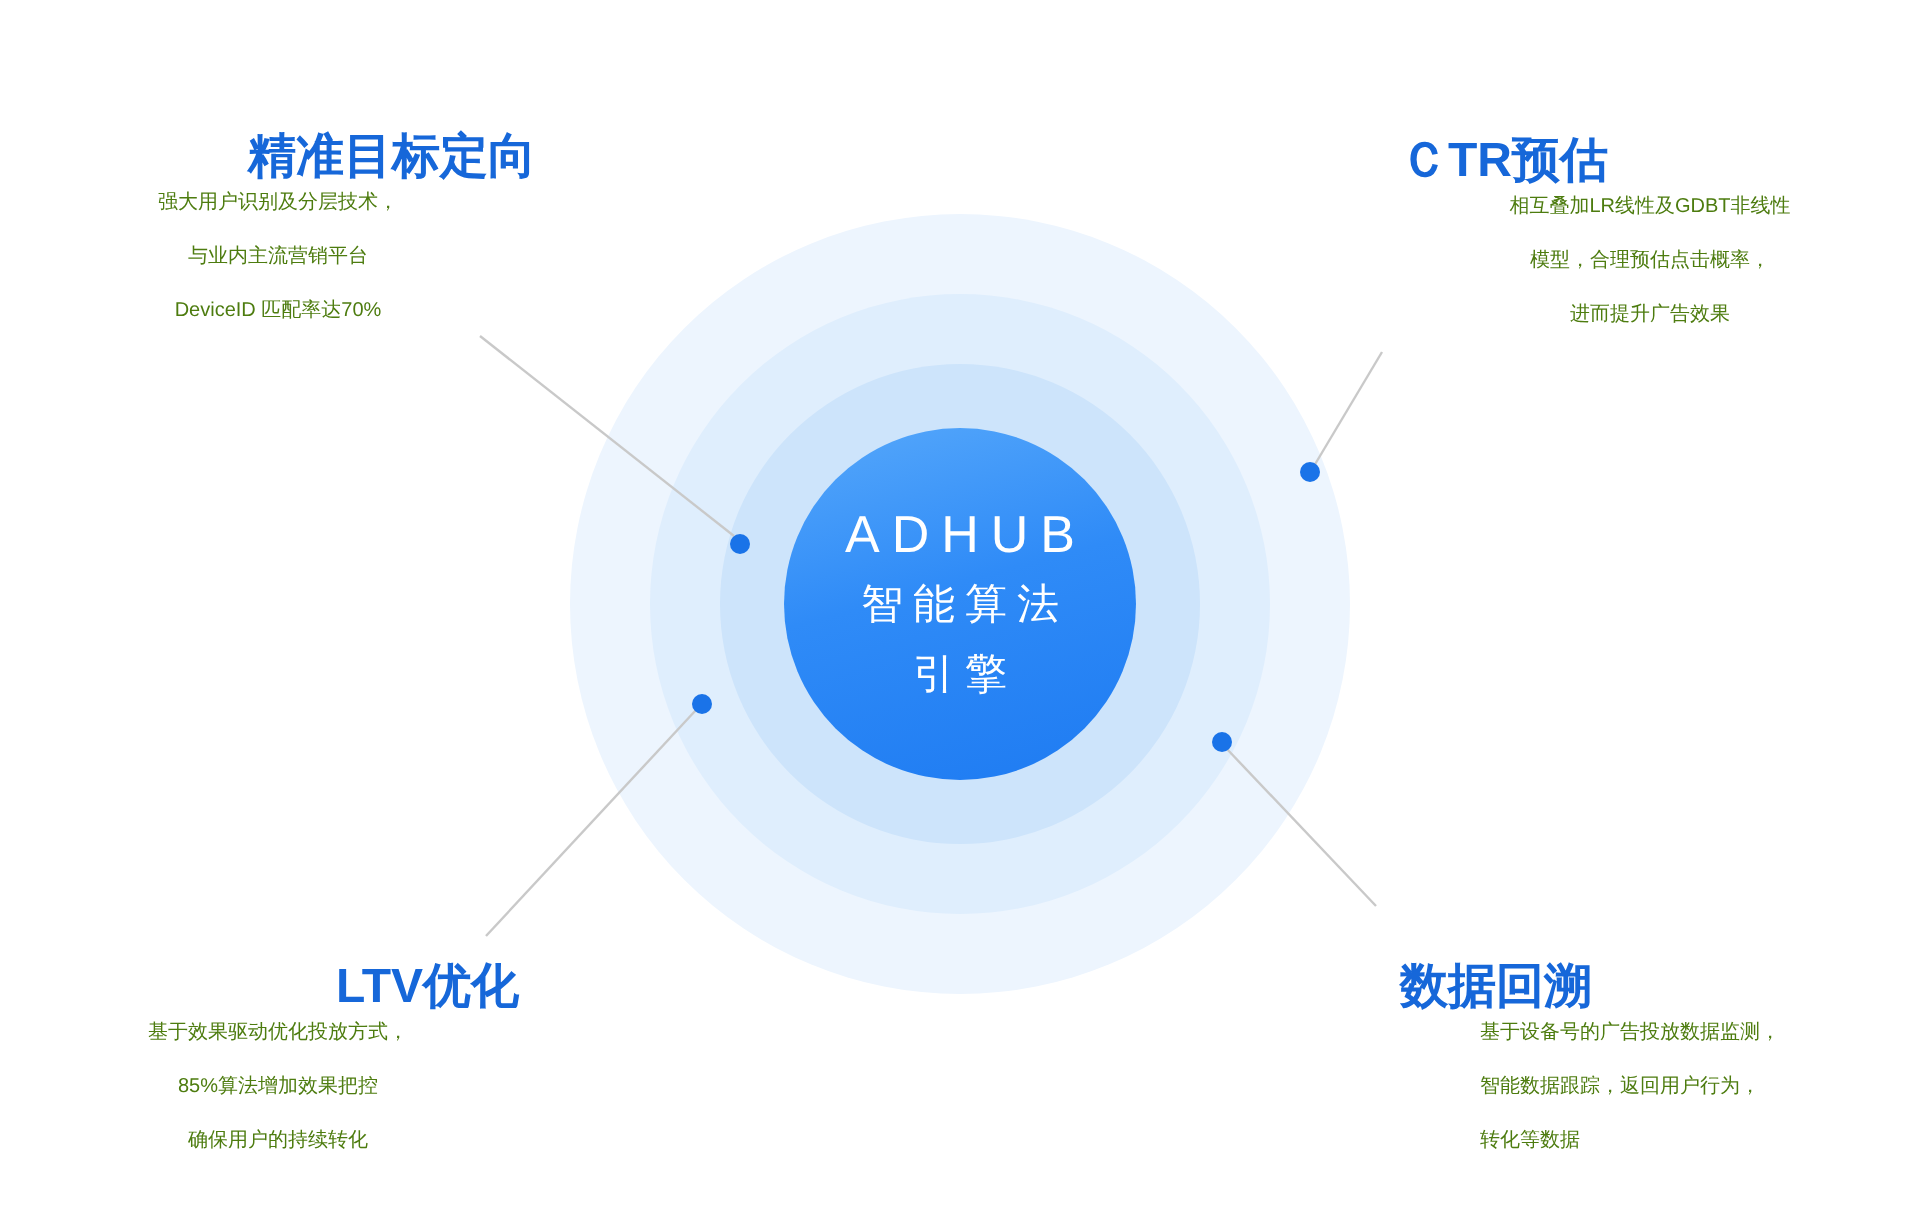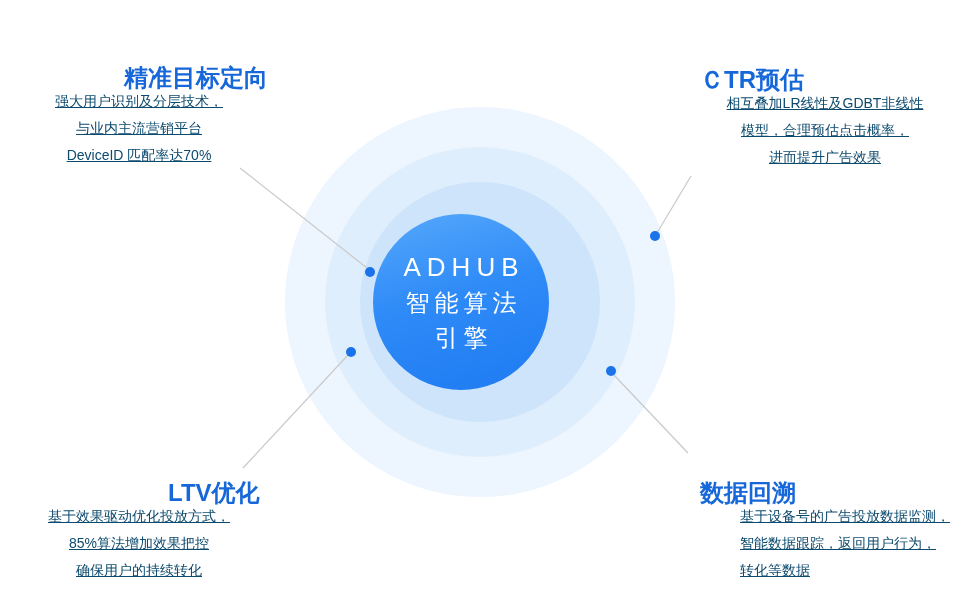--- a/index.html
+++ b/index.html
@@ -18,32 +18,32 @@
   
   .ring {
     position: absolute;
     border-radius: 50%;
   }
   .ring-outer  { left: 285px; top: 107px; width: 390px; height: 390px; background: #edf5fe; }
   .ring-middle { left: 325px; top: 147px; width: 310px; height: 310px; background: #dfeefd; }
   .ring-inner  { left: 360px; top: 182px; width: 240px; height: 240px; background: #cde4fb; }
   .core {
     position: absolute;
-    left: 373px; top: 214px;
+    left: 392px; top: 214px;
     width: 176px; height: 176px;
     border-radius: 50%;
     background: linear-gradient(165deg, #56a8fb 0%, #2f8bf7 45%, #1e7bf2 100%);
     display: flex;
     flex-direction: column;
     align-items: center;
     justify-content: center;
     color: #ffffff;
   }
   .core-line {
-    font-size: 24px;
+    font-size: 21px;
     line-height: 35px;
     letter-spacing: 5px;
     padding-left: 5px; 
     white-space: nowrap;
   }
   .core-brand {
     font-size: 26px;
     letter-spacing: 6px;
     padding-left: 6px;
     font-weight: 400;
@@ -59,24 +59,23 @@
   
   .callout-title {
     position: absolute;
     font-size: 24px;
     font-weight: bold;
     color: #1667d9;
     white-space: nowrap;
   }
   .callout-body {
     position: absolute;
-    font-size: 14px;
+    font-size: 10px;
     line-height: 27px;
-    color: #0c4a6e;
-    text-decoration: underline;
+    color: #4d7c0f;
   }
   .callout-body div { white-space: nowrap; }
   .tl-title { left: 124px; top: 62px; }
   .tl-body  { left: 30px;  top: 88px;  width: 218px; text-align: center; }
   .tr-title { left: 700px; top: 64px; }
   .tr-body  { left: 700px; top: 90px;  width: 250px; text-align: center; }
   .bl-title { left: 168px; top: 477px; }
   .bl-body  { left: 22px;  top: 503px; width: 234px; text-align: center; }
   .br-title { left: 700px; top: 477px; }
   .br-body  { left: 740px; top: 503px; width: 255px; text-align: left; }

